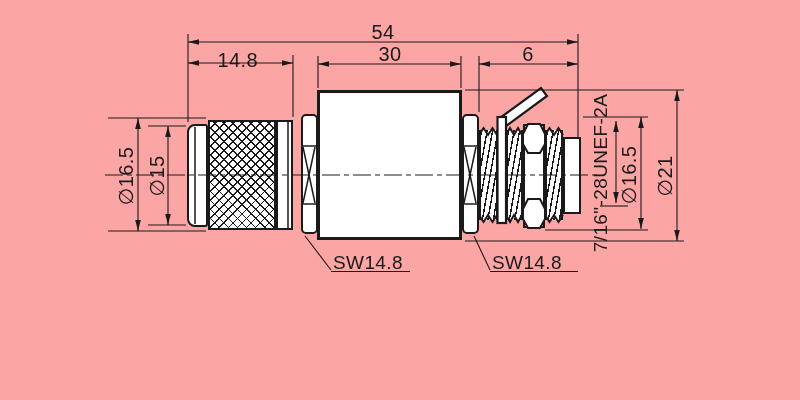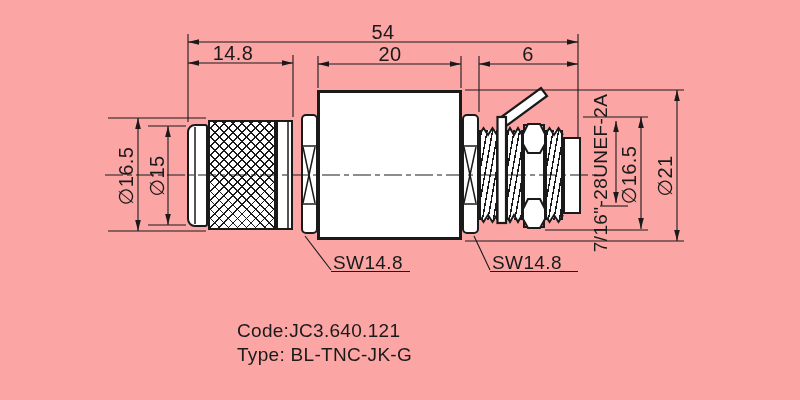--- a/index.html
+++ b/index.html
@@ -141,30 +141,28 @@
         <polygon points="616,121 613.2,132 618.8,132"></polygon>
         <polygon points="616,203 613.2,192 618.8,192"></polygon>
         <polygon points="641,117 638.2,128 643.8,128"></polygon>
         <polygon points="641,229 638.2,218 643.8,218"></polygon>
         <polygon points="677,90 674.2,101 679.8,101"></polygon>
         <polygon points="677,241 674.2,230 679.8,230"></polygon>
       </g>
   </svg>
 
   <div class="txt ctr" style="left:367px;top:21px;width:32px;">54</div>
-  <div class="txt ctr" style="left:208px;top:42px;width:50px;">14.8</div>
-  <div class="txt ctr" style="left:374px;top:43px;width:32px;">20</div>
+  <div class="txt ctr" style="left:208px;top:49px;width:50px;text-align:right;">14.8</div>
+  <div class="txt ctr" style="left:374px;top:43px;width:32px;">30</div>
   <div class="txt ctr" style="left:512px;top:43px;width:32px;">6</div>
 
   <div class="txt rot" style="left:126px;top:176px;">∅16.5</div>
   <div class="txt rot" style="left:157px;top:176px;">∅15</div>
 
   <div class="txt rot small" style="left:601px;top:173px;">7/16"-28UNEF-2A</div>
   <div class="txt rot" style="left:629px;top:175px;">∅16.5</div>
   <div class="txt rot" style="left:665px;top:176px;">∅21</div>
 
   <div class="txt small" style="left:333px;top:252px;">SW14.8</div>
   <div class="txt small" style="left:492px;top:252px;">SW14.8</div>
 
-  <div class="caption" style="top:320px;">Code:JC3.640.121</div>
-  <div class="caption" style="top:344px;">Type: BL-TNC-JK-G</div>
 
 </div>
 
 </body></html>

